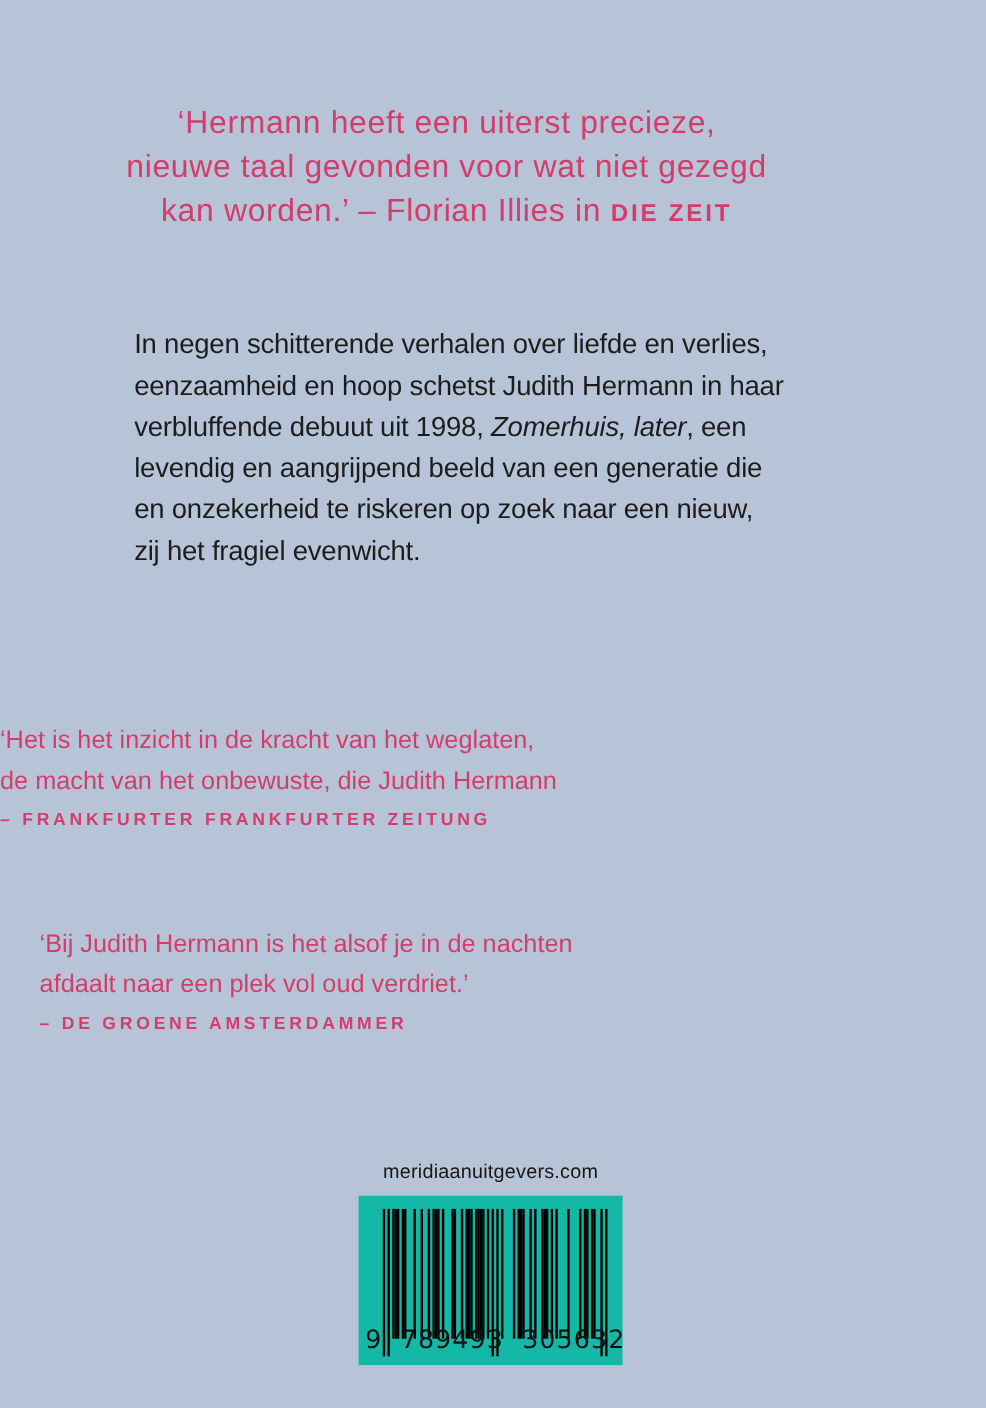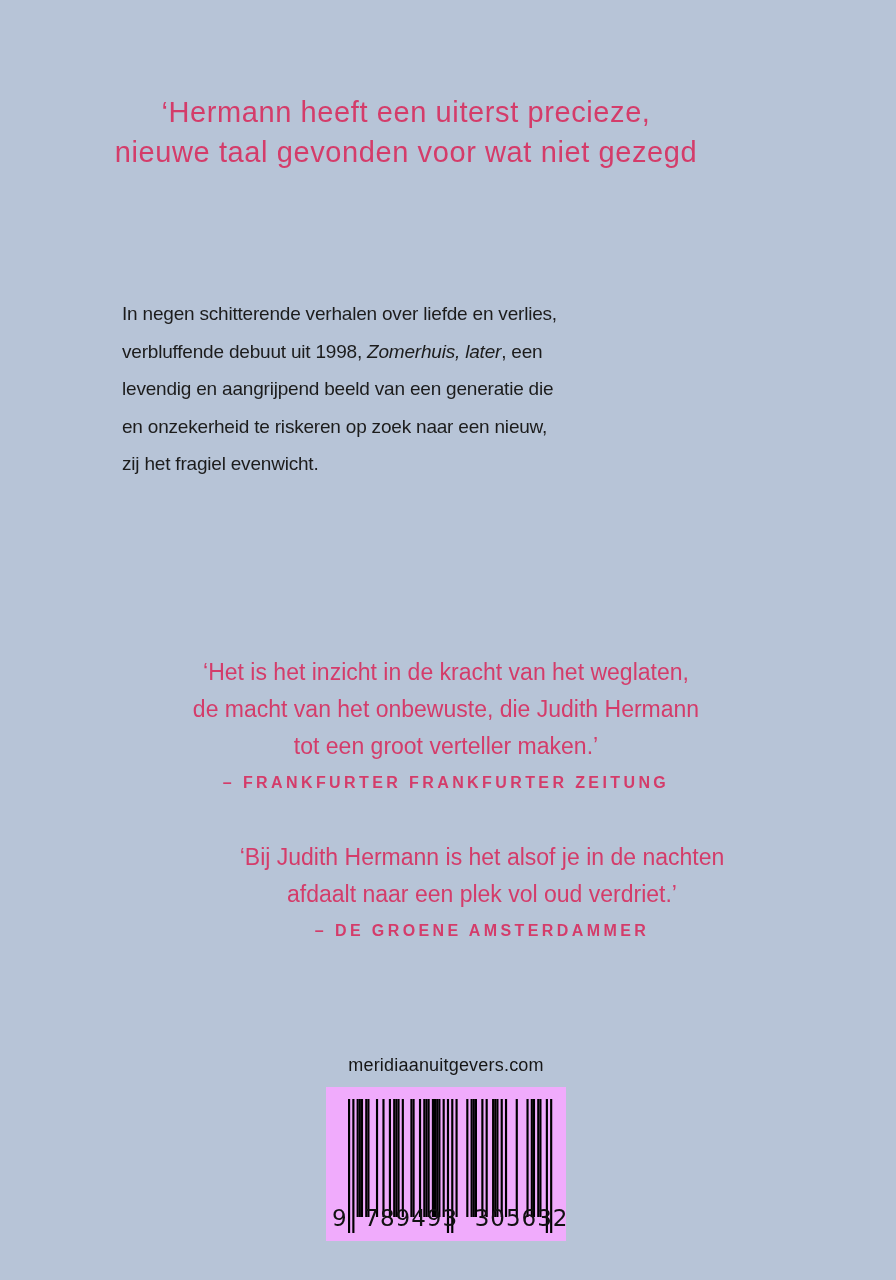--- a/index.html
+++ b/index.html
@@ -16,72 +16,73 @@
       font-size: 29px; line-height: 40px;
       letter-spacing: 0.6px;
     }
     .quote-top .line { display: block; }
     .source-caps {
       font-weight: bold; letter-spacing: 2.5px; font-size: 22px;
     }
     .blurb {
       position: absolute; left: 122px; top: 295px; width: 680px;
       color: #1c1c1c;
-      font-size: 19px; line-height: 37.5px;
+      font-size: 25px; line-height: 37.5px;
       letter-spacing: -0.2px;
     }
     .blurb .line { display: block; white-space: nowrap; }
     .blurb em { font-style: italic; }
     .review {
-      position: absolute; left: 0; width: 892px; text-align: center;
+      position: absolute; left: 0; width: 892px; text-align: left;
       font-size: 23px; line-height: 37px;
     }
     .review .line { display: block; white-space: nowrap; }
     .review .attr {
       display: block; font-weight: bold; font-size: 16px;
       letter-spacing: 3.4px; line-height: 36px;
     }
     .review-1 { top: 654px; }
     .review-2 { top: 839px; padding-left: 36px; }
     .website {
       position: absolute; left: 326px; width: 240px; top: 1055px;
       text-align: center; color: #161616; font-size: 18px;
       font-family: Liberation Sans, sans-serif; letter-spacing: 0.2px;
     }
     .barcode-box {
       position: absolute; left: 326px; top: 1087px; width: 240px; height: 154px;
-      background: #f0abfc;
+      background: #14b8a6;
     }
     .barcode-box svg { position: absolute; left: 0; top: 0; }
     .isbn-digits {
       position: absolute; left: 6px; top: 118px;
       font-family: "DejaVu Sans", sans-serif; font-size: 23px; color: #111;
       letter-spacing: 1px; white-space: pre;
     }
   </style>
 </head>
 <body>
 
 <div class="quote-top pink">
   <span class="line">‘Hermann heeft een uiterst precieze,</span>
   <span class="line">nieuwe taal gevonden voor wat niet gezegd</span>
+  <span class="line"><span>kan worden.’ – Florian Illies in</span> <span class="source-caps">DIE ZEIT</span></span>
 </div>
 
 <div class="blurb">
   <span class="line">In negen schitterende verhalen over liefde en verlies,</span>
+  <span class="line">eenzaamheid en hoop schetst Judith Hermann in haar</span>
   <span class="line"><span>verbluffende debuut uit 1998,</span> <em>Zomerhuis, later</em><span>, een</span></span>
   <span class="line">levendig en aangrijpend beeld van een generatie die</span>
   <span class="line">en onzekerheid te riskeren op zoek naar een nieuw,</span>
   <span class="line">zij het fragiel evenwicht.</span>
 </div>
 
 <div class="review review-1 pink">
   <span class="line">‘Het is het inzicht in de kracht van het weglaten,</span>
   <span class="line">de macht van het onbewuste, die Judith Hermann</span>
-  <span class="line">tot een groot verteller maken.’</span>
   <span class="attr">– FRANKFURTER FRANKFURTER ZEITUNG</span>
 </div>
 
 <div class="review review-2 pink">
   <span class="line">‘Bij Judith Hermann is het alsof je in de nachten</span>
   <span class="line">afdaalt naar een plek vol oud verdriet.’</span>
   <span class="attr">– DE GROENE AMSTERDAMMER</span>
 </div>
 
 <div class="website">meridiaanuitgevers.com</div>

